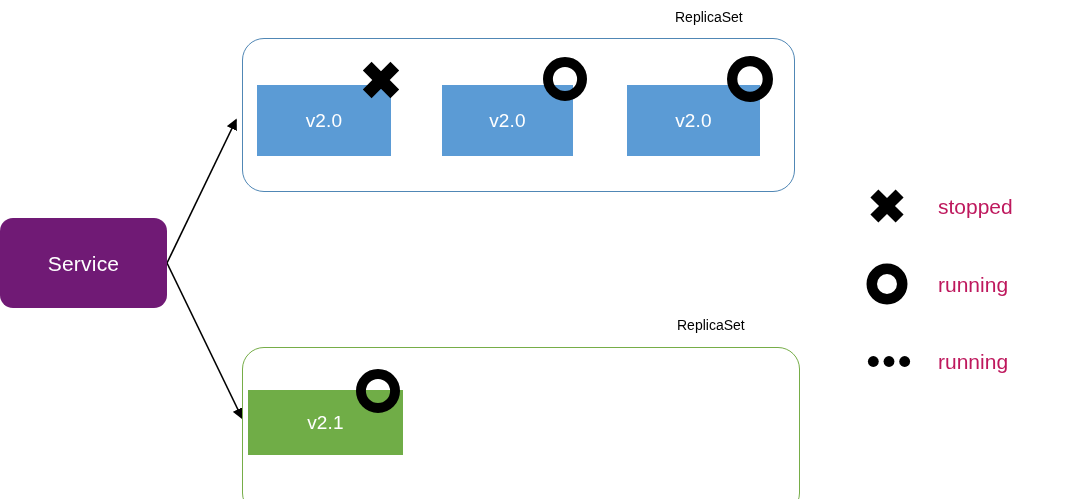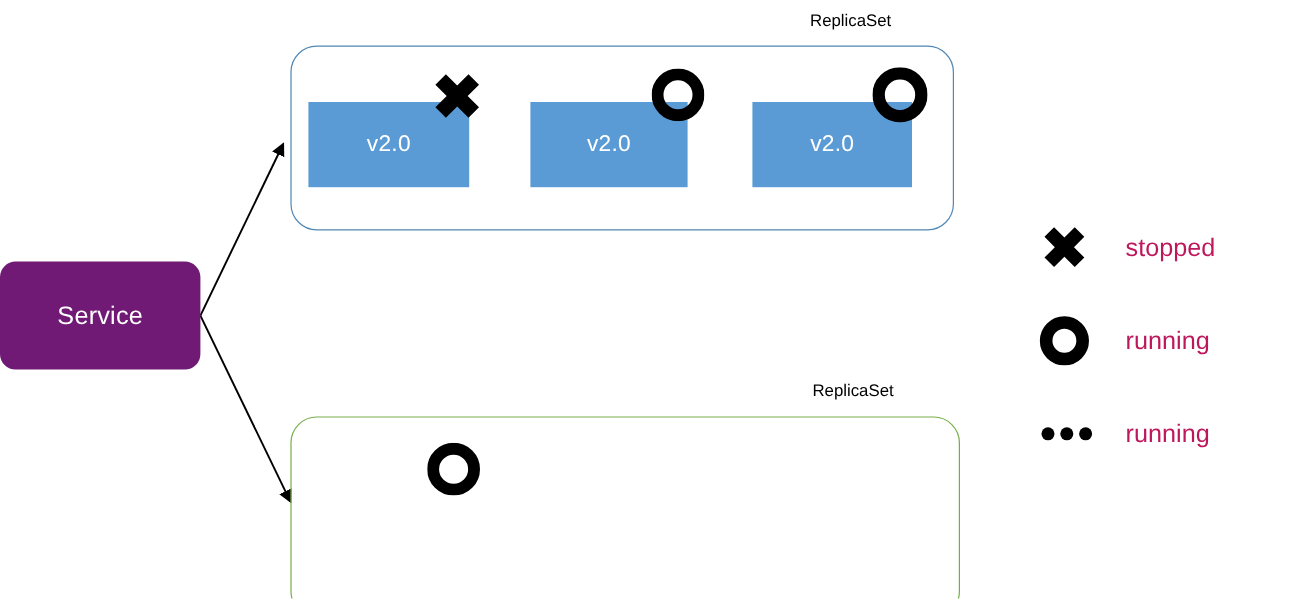--- a/index.html
+++ b/index.html
@@ -201,20 +201,23 @@
   <div class="status-badge badge-pod-3">
     <svg viewBox="0 0 40 40" width="100%" height="100%" xmlns="http://www.w3.org/2000/svg">
       <circle cx="20" cy="20" r="15.5" fill="none" stroke="#000000" stroke-width="9"></circle>
     </svg>
   </div>
 
   <div class="rs-caption bottom">ReplicaSet</div>
 
   <div class="rs-container green"></div>
 
+  <div class="pod green pod-4">
+    <span class="pod-label">v2.1</span>
+  </div>
   <div class="status-badge badge-pod-4">
     <svg viewBox="0 0 40 40" width="100%" height="100%" xmlns="http://www.w3.org/2000/svg">
       <circle cx="20" cy="20" r="15.5" fill="none" stroke="#000000" stroke-width="9"></circle>
     </svg>
   </div>
 
   <div class="legend">
 
     <div class="legend-row r0">
       <span class="legend-icon">

